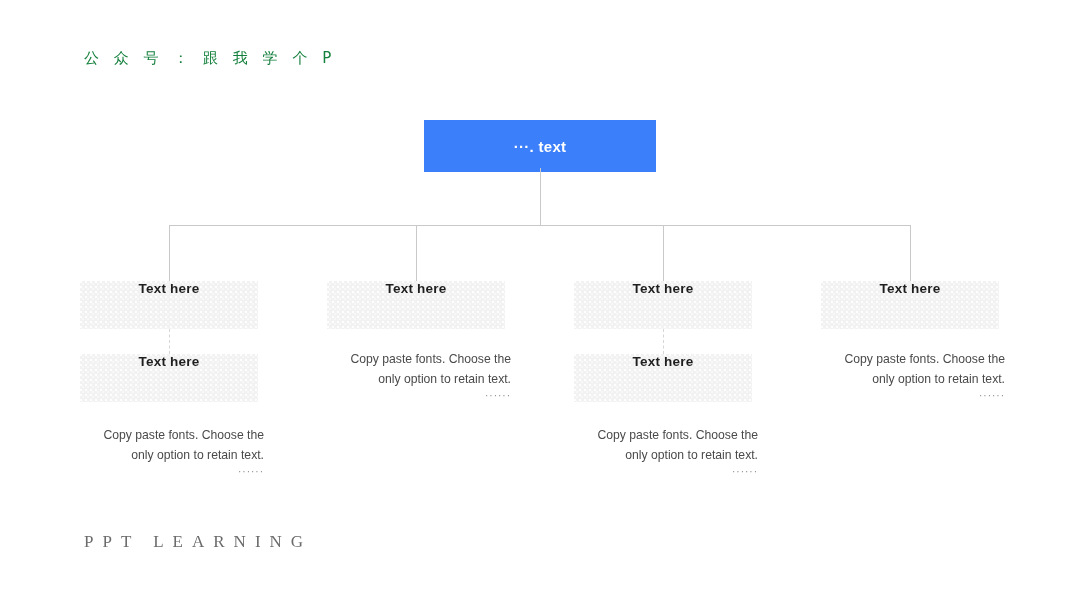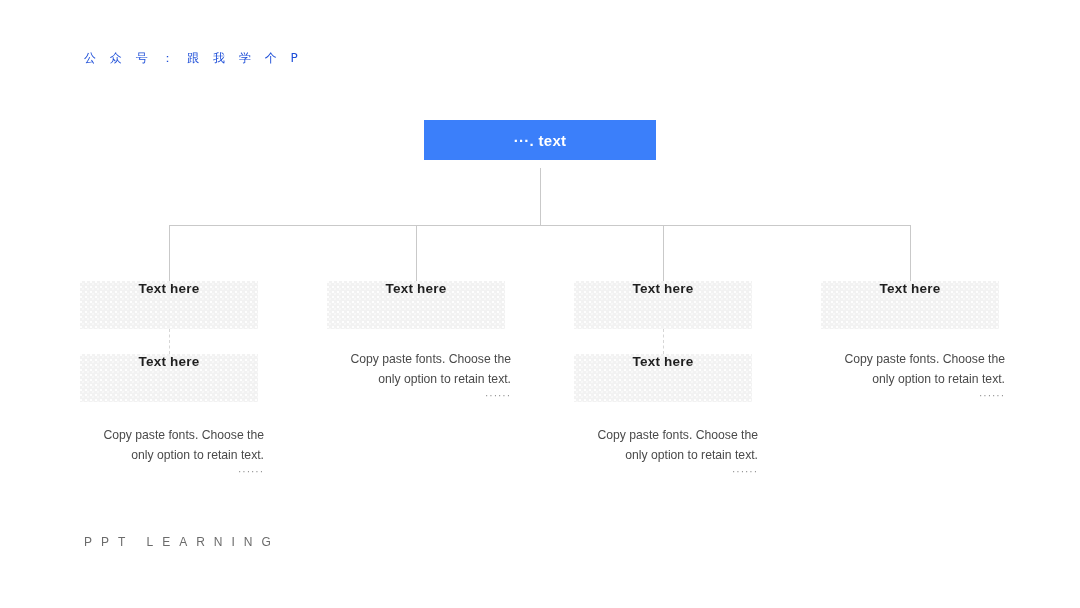--- a/index.html
+++ b/index.html
@@ -14,55 +14,55 @@
     overflow: hidden;
     font-family: "Liberation Sans", sans-serif;
     -webkit-font-smoothing: antialiased;
   }
 
   
   .brand-header {
     position: absolute;
     left: 84px;
     top: 47px;
-    font-size: 12px;
+    font-size: 15px;
     line-height: 22px;
-    color: #1d4ed8;
+    color: #15803d;
     letter-spacing: 5px;
     white-space: nowrap;
     font-family: "DejaVu Sans", sans-serif;
   }
   .brand-footer {
     position: absolute;
     left: 84px;
     top: 531px;
-    font-size: 12px;
+    font-size: 17px;
     line-height: 22px;
     color: #6b6b6b;
     letter-spacing: 9px;
     white-space: nowrap;
-    font-family: Liberation Sans, sans-serif;
+    font-family: Liberation Serif, serif;
   }
 
   
   .chart {
     position: absolute;
     left: 0;
     top: 0;
     width: 1080px;
     height: 608px;
   }
 
   
   .root-node {
     position: absolute;
     left: 424px;
     top: 120px;
     width: 232px;
-    height: 40px;
+    height: 52px;
     background: #3b7ffa;
     display: flex;
     align-items: center;
     justify-content: center;
   }
   .root-node-label {
     color: #ffffff;
     font-size: 15px;
     font-weight: bold;
     letter-spacing: 0.3px;

